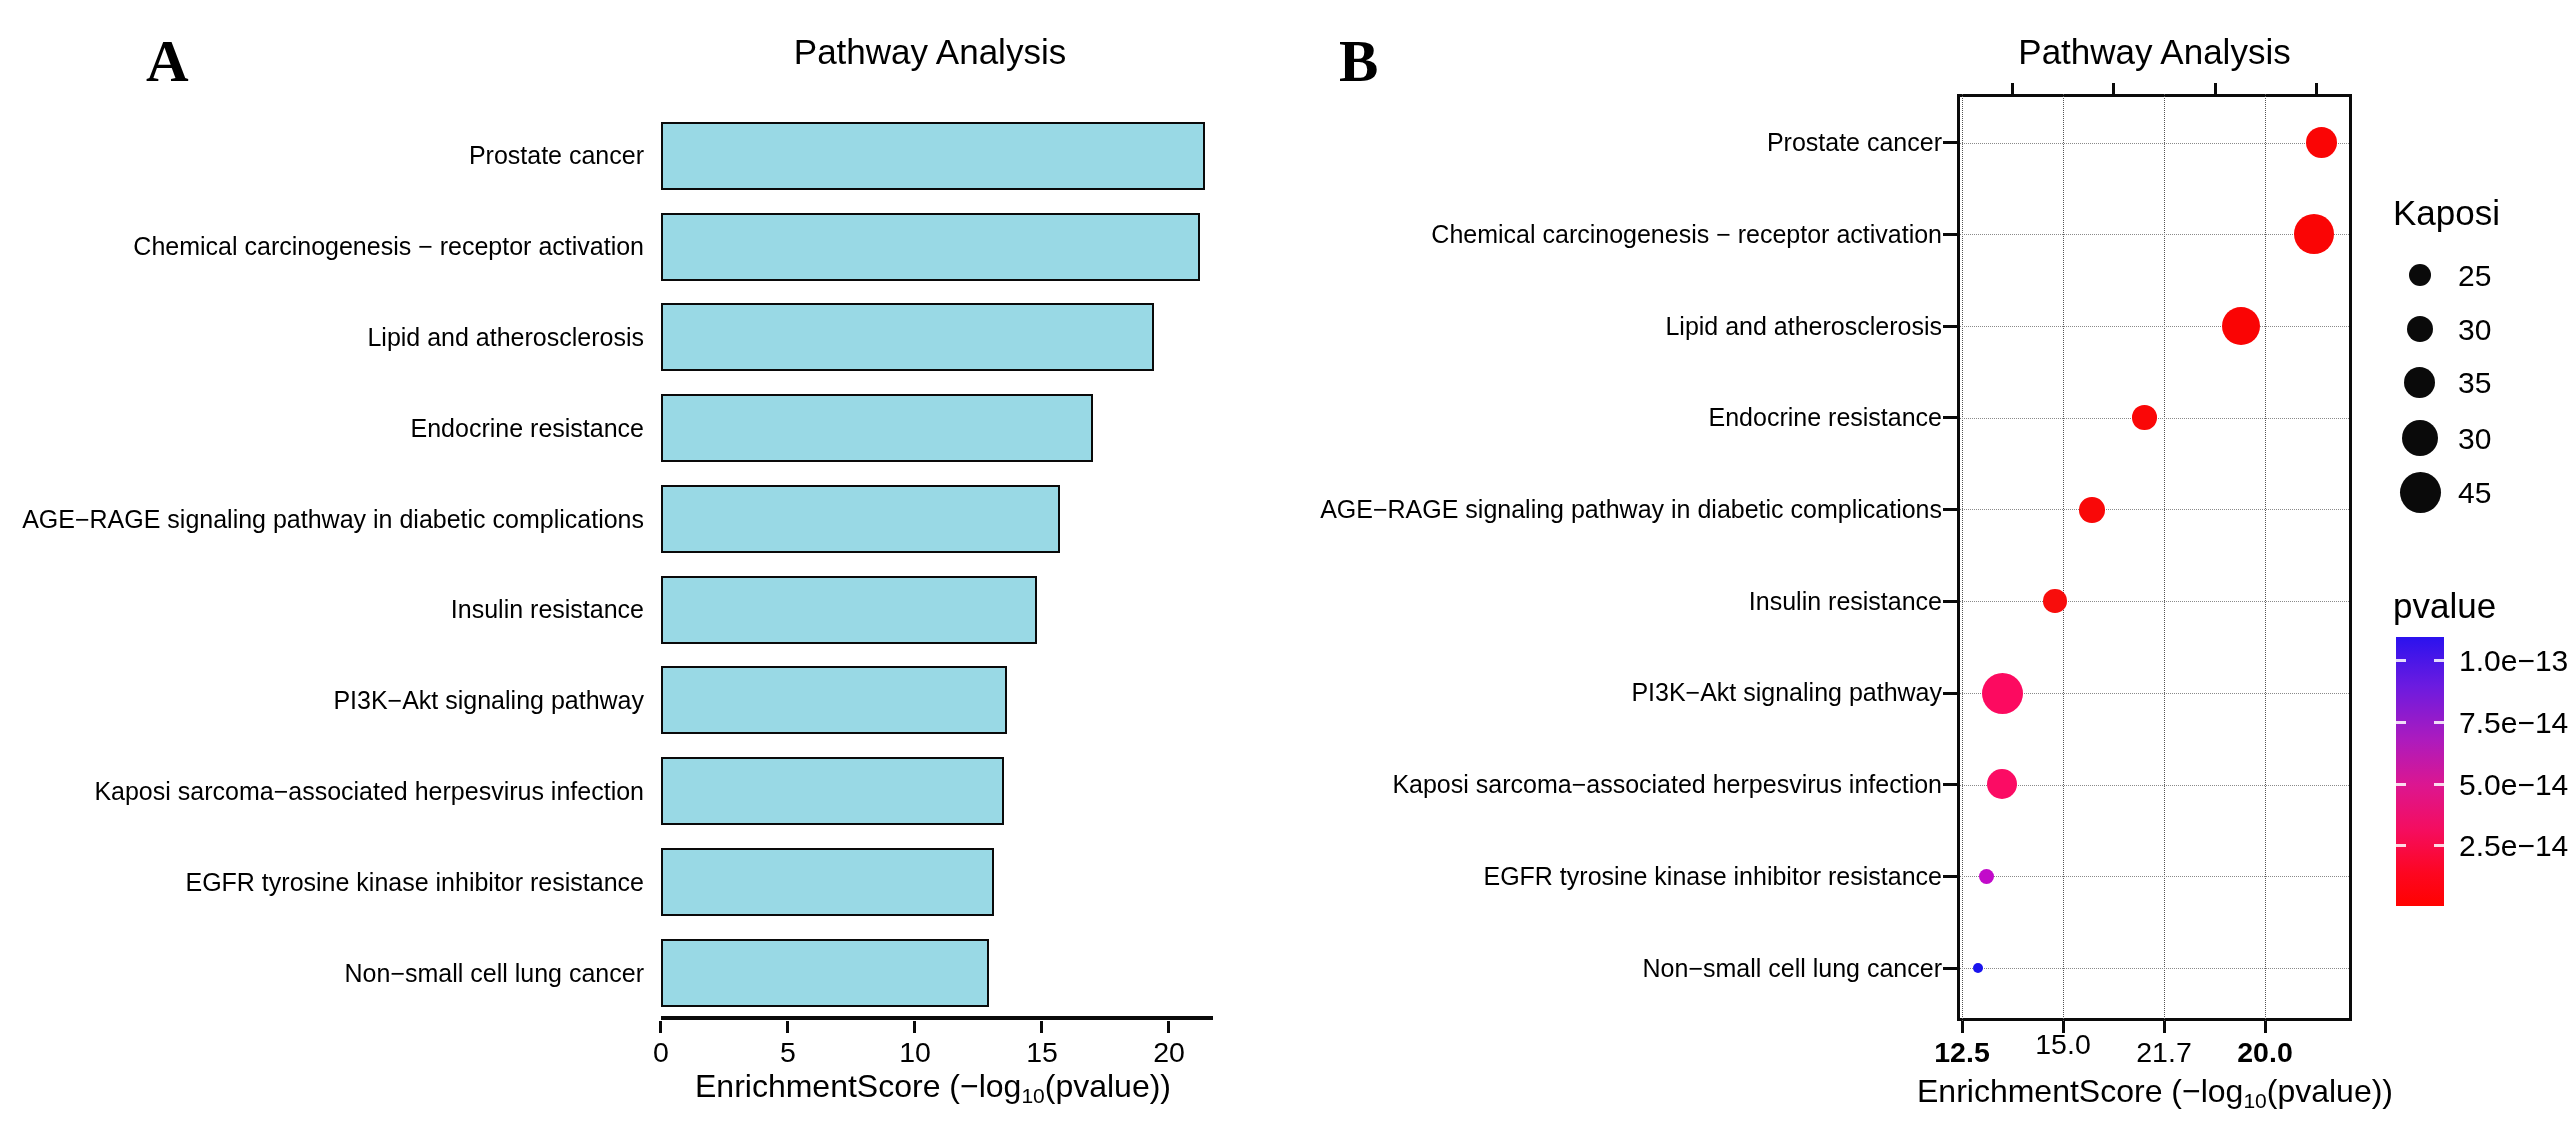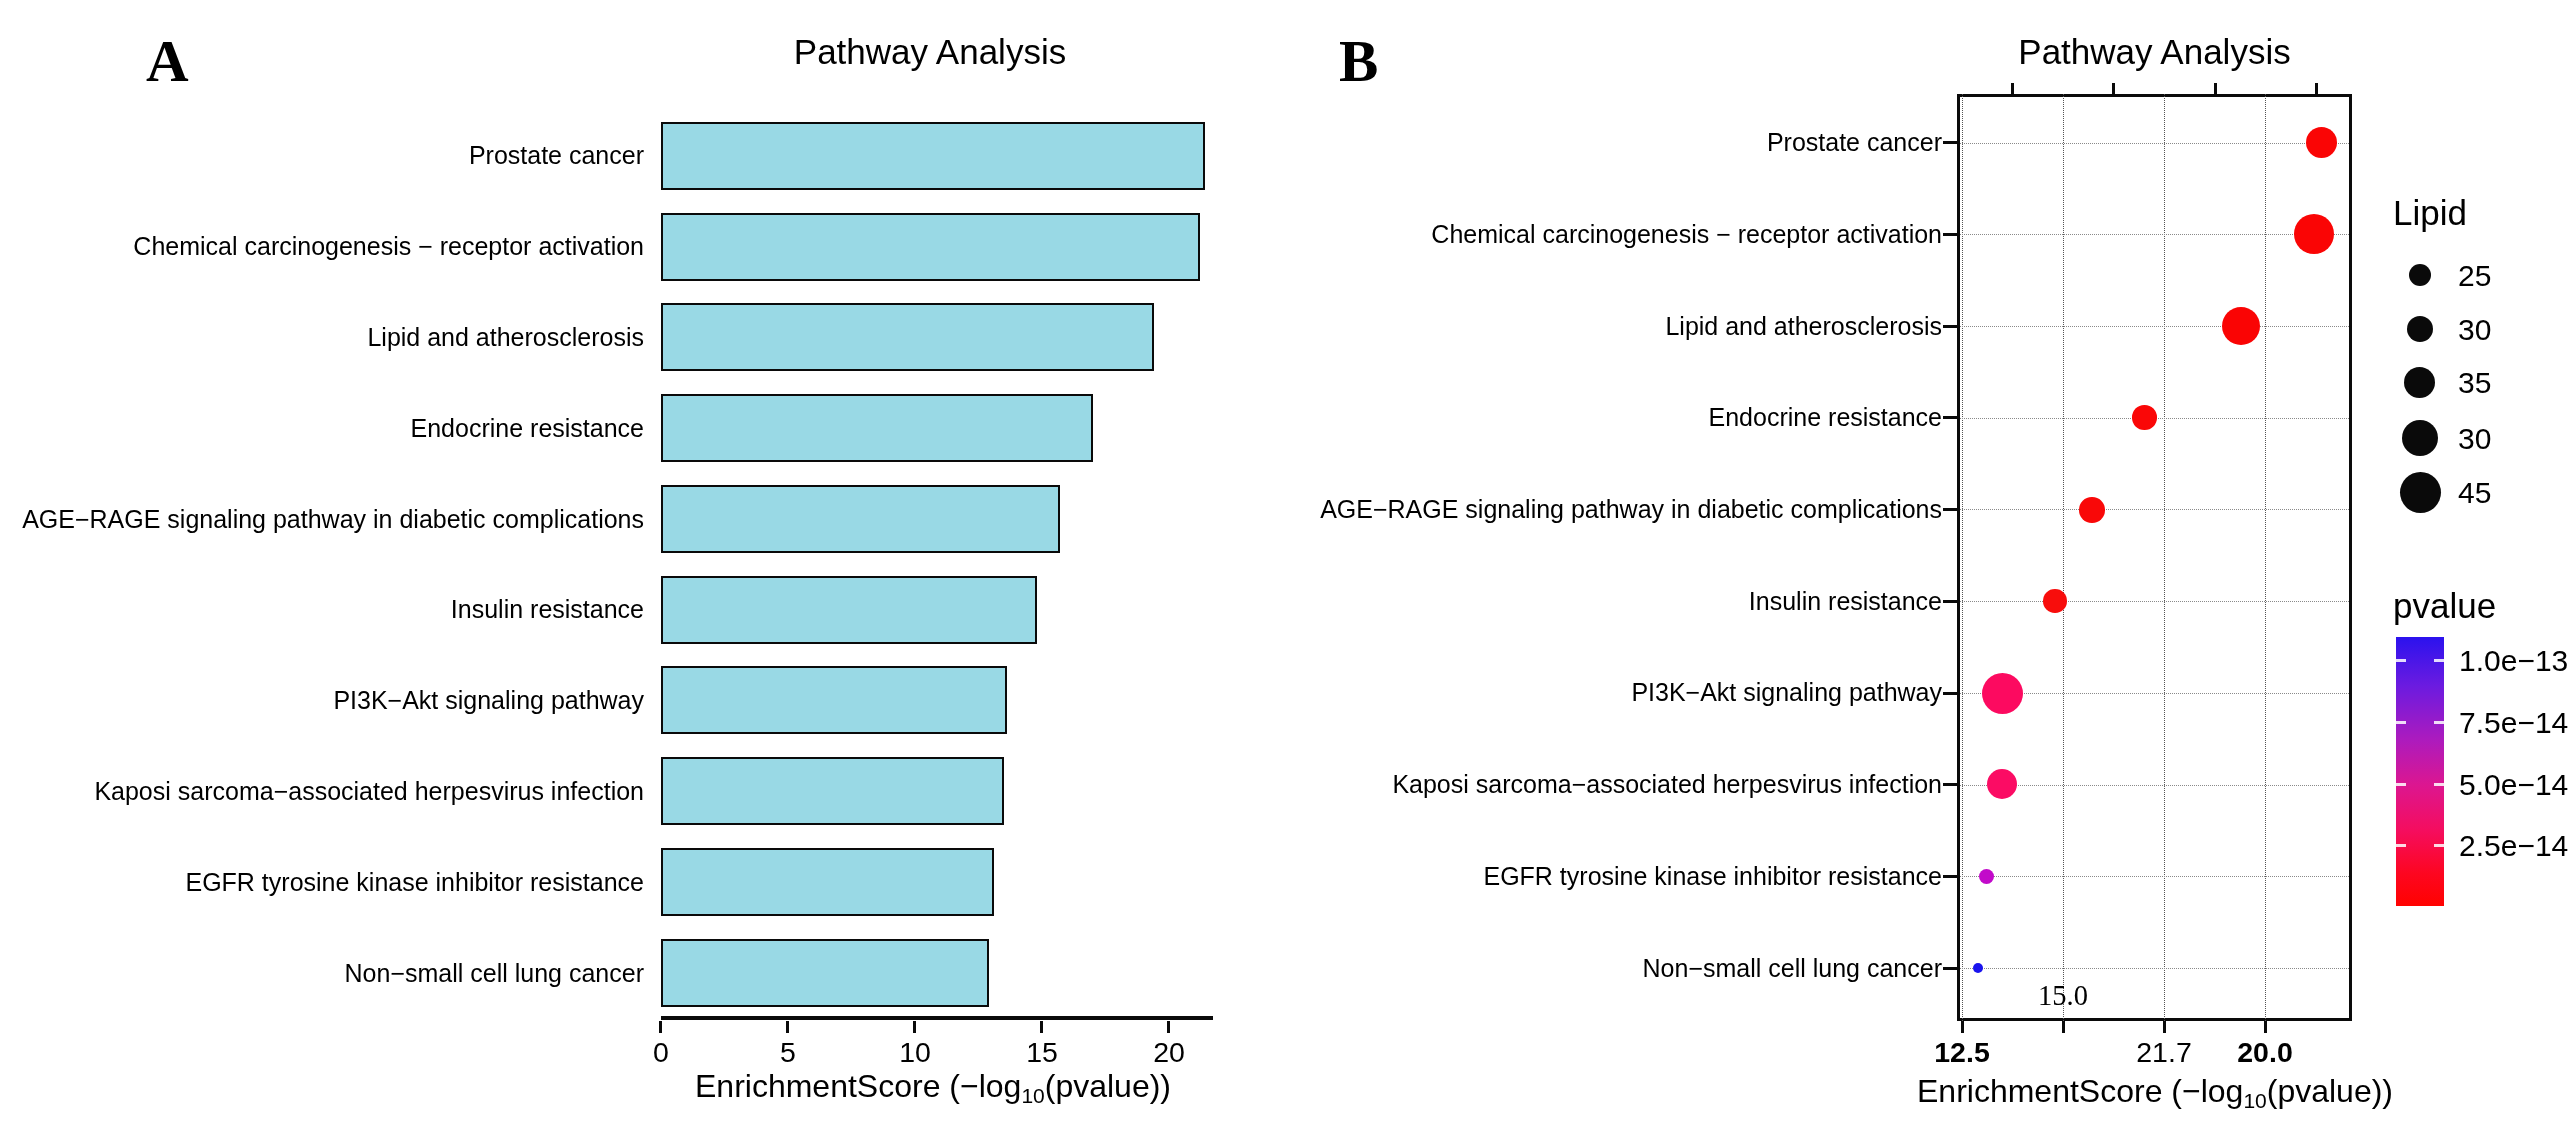--- a/index.html
+++ b/index.html
@@ -113,35 +113,35 @@
       <div class="dot" style="left: 2132px; top: 405px; width: 24.5px; height: 24.5px; background: rgb(250, 7, 7); position: absolute;"></div>
       <div class="dot" style="left: 2079px; top: 497px; width: 25.5px; height: 25.5px; background: rgb(249, 8, 8); position: absolute;"></div>
       <div class="dot" style="left: 2043px; top: 589px; width: 23.6px; height: 23.6px; background: rgb(248, 13, 12); position: absolute;"></div>
       <div class="dot" style="left: 1982px; top: 673px; width: 41px; height: 41px; background: rgb(252, 10, 96); position: absolute;"></div>
       <div class="dot" style="left: 1987px; top: 769px; width: 30px; height: 30px; background: rgb(251, 12, 100); position: absolute;"></div>
       <div class="dot" style="left: 1979px; top: 869px; width: 15px; height: 15px; background: rgb(194, 10, 202); position: absolute;"></div>
       <div class="dot" style="left: 1973px; top: 963px; width: 10.4px; height: 10.4px; background: rgb(26, 20, 238); position: absolute;"></div>
       <div class="tick" style="left: 1961px; top: 1021px; width: 2.5px; height: 12.4px; position: absolute;"></div>
       <div class="tick-label" style="left: 1962px; top: 1036px; position: absolute; font-weight: bold;">12.5</div>
       <div class="tick" style="left: 2062px; top: 1021px; width: 2.5px; height: 12.4px; position: absolute;"></div>
-      <div class="tick-label" style="left: 2063px; top: 980px; position: absolute; font-family: Liberation Serif, serif;">15.0</div>
+      <div class="tick-label" style="left: 2063px; top: 1028px; position: absolute;">15.0</div>
       <div class="tick" style="left: 2163px; top: 1021px; width: 2.5px; height: 12.4px; position: absolute;"></div>
       <div class="tick-label" style="left: 2164px; top: 1036px; position: absolute;">21.7</div>
       <div class="tick" style="left: 2264px; top: 1021px; width: 2.5px; height: 12.4px; position: absolute;"></div>
       <div class="tick-label" style="left: 2265px; top: 1036px; position: absolute; font-weight: bold;">20.0</div>
       <div class="tick" style="left: 2011px; top: 83px; width: 2.5px; height: 11px; position: absolute;"></div>
       <div class="tick" style="left: 2112px; top: 83px; width: 2.5px; height: 11px; position: absolute;"></div>
       <div class="tick" style="left: 2214px; top: 83px; width: 2.5px; height: 11px; position: absolute;"></div>
       <div class="tick" style="left: 2315px; top: 83px; width: 2.5px; height: 11px; position: absolute;"></div>
     </div>
   <div class="abs axis-title" style="left:1876px;top:1073px;width:558px;">
     <span>EnrichmentScore (−log</span><span class="sub">10</span><span>(pvalue))</span>
   </div>
 
-  <div class="abs legend-title" style="left:2393px;top:193px;">Lipid</div>
+  <div class="abs legend-title" style="left:2393px;top:193px;">Kaposi</div>
   <div id="countLegend" class="abs" style="left:0;top:0;">
       <div class="legend-dot" style="left: 2409px; top: 264px; width: 22px; height: 22px; position: absolute;"></div>
       <div class="legend-label" style="left: 2458px; top: 258px; height: 35px; position: absolute;">25</div>
       <div class="legend-dot" style="left: 2407px; top: 316px; width: 26.4px; height: 26.4px; position: absolute;"></div>
       <div class="legend-label" style="left: 2458px; top: 312px; height: 35px; position: absolute;">30</div>
       <div class="legend-dot" style="left: 2404px; top: 367px; width: 31px; height: 31px; position: absolute;"></div>
       <div class="legend-label" style="left: 2458px; top: 365px; height: 35px; position: absolute;">35</div>
       <div class="legend-dot" style="left: 2402px; top: 420px; width: 36px; height: 36px; position: absolute;"></div>
       <div class="legend-label" style="left: 2458px; top: 421px; height: 35px; position: absolute;">30</div>
       <div class="legend-dot" style="left: 2400px; top: 472px; width: 41px; height: 41px; position: absolute;"></div>

